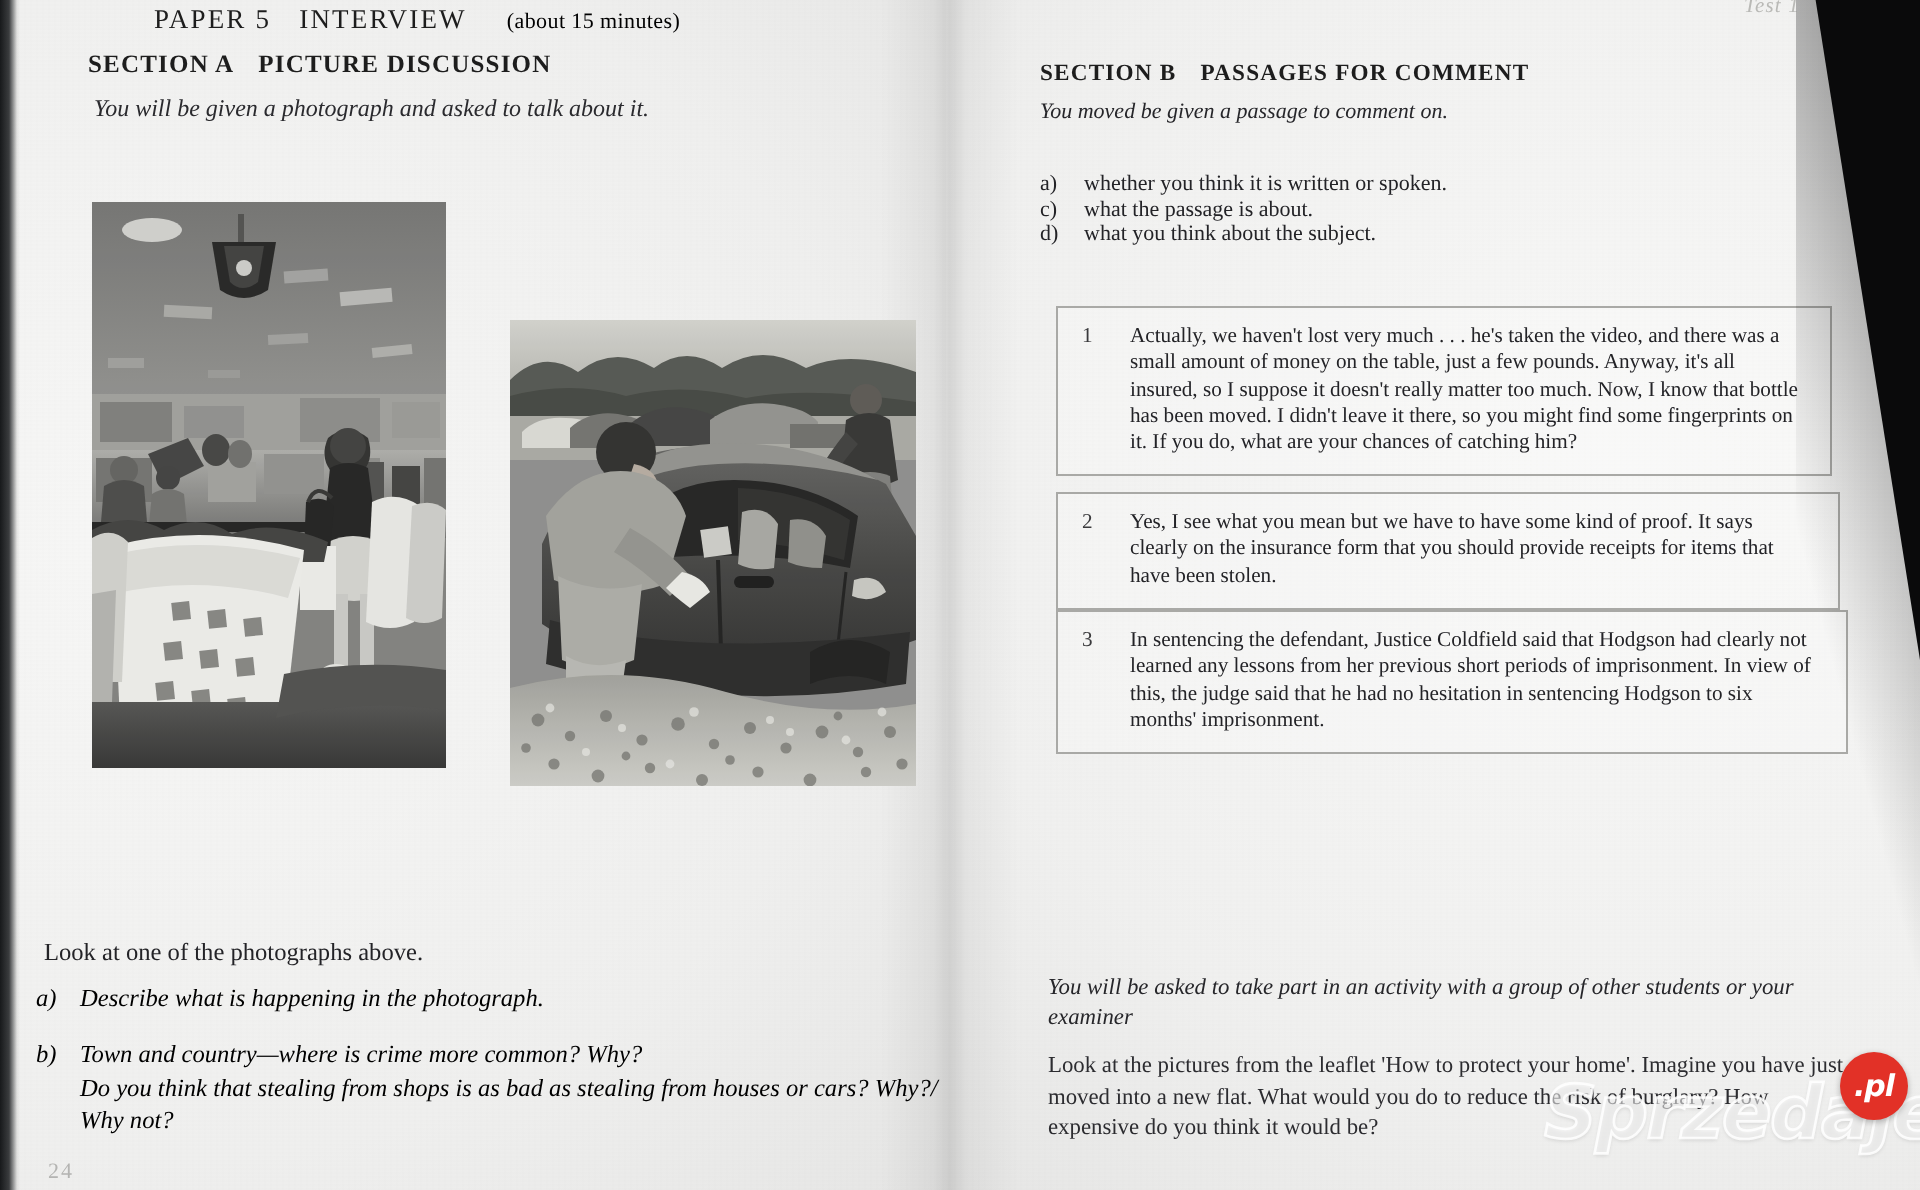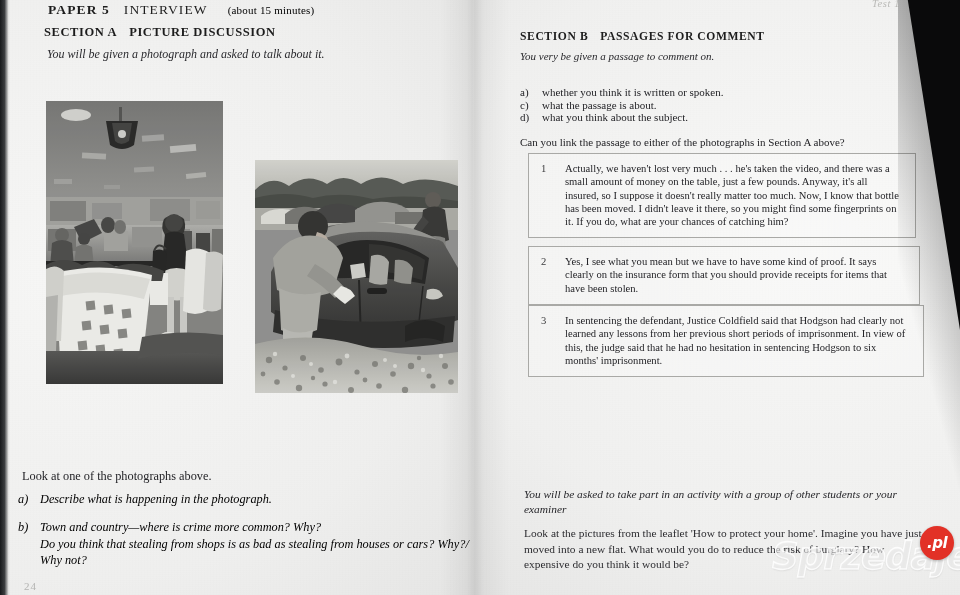--- a/index.html
+++ b/index.html
@@ -79,21 +79,21 @@
     font-weight:bold; letter-spacing:.6px; color:#1d1d1d;
     font-family:"Liberation Serif", serif;
   }
   .italic{ font-style:italic; color:#26262a; }
   .body{ color:#232327; }
 
   
   #l-paper-line{
     position:absolute; left:48px; top:2px; font-size:13.5px;
   }
-  #l-paper-line .t1{ font-weight:bold; letter-spacing:1.1px; }
+  #l-paper-line .t1{ font-weight:normal; letter-spacing:1.1px;margin-left:29px; }
   #l-paper-line .t2{ font-weight:normal; letter-spacing:1.1px; margin-left:14px; }
   #l-paper-line .t3{ font-weight:normal; font-size:11px; margin-left:20px; letter-spacing:.2px; }
 
   #l-sectiona{
     position:absolute; left:44px; top:25px; font-size:12.5px; letter-spacing:.9px;
   }
   #l-sectiona .sa{ margin-right:12px; }
 
   #l-intro{
     position:absolute; left:47px; top:47px; font-size:12px;
@@ -442,35 +442,34 @@
   </div>
 
   <div id="pagenum">24</div>
 
   <div id="r-testhead">Test 1</div>
 
   <div id="r-sectionb">
     <span class="sec-head sb">SECTION B</span><span class="sec-head">PASSAGES FOR COMMENT</span>
   </div>
 
-  <div id="r-b-intro" class="italic">You very be given a passage to comment on.</div>
+  <div id="r-b-intro" class="italic">You moved be given a passage to comment on.</div>
 
   <div id="r-b-list" class="body">
     <div class="row">
       <span class="mk">a)</span><span>whether you think it is written or spoken.</span>
     </div>
     <div class="row">
       <span class="mk">c)</span><span>what the passage is about.</span>
     </div>
     <div class="row">
       <span class="mk">d)</span><span>what you think about the subject.</span>
     </div>
   </div>
 
-  <div id="r-b-link" class="body">Can you link the passage to either of the photographs in Section A above?</div>
 
   <div class="pbox" id="pbox1">
     <span class="num">1</span>
     <div class="txt">Actually, we haven't lost very much . . . he's taken the video, and there was a small amount of money on the table, just a few pounds. Anyway, it's all insured, so I suppose it doesn't really matter too much. Now, I know that bottle has been moved. I didn't leave it there, so you might find some fingerprints on it. If you do, what are your chances of catching him?</div>
   </div>
 
   <div class="pbox" id="pbox2">
     <span class="num">2</span>
     <div class="txt">Yes, I see what you mean but we have to have some kind of proof. It says clearly on the insurance form that you should provide receipts for items that have been stolen.</div>
   </div>

